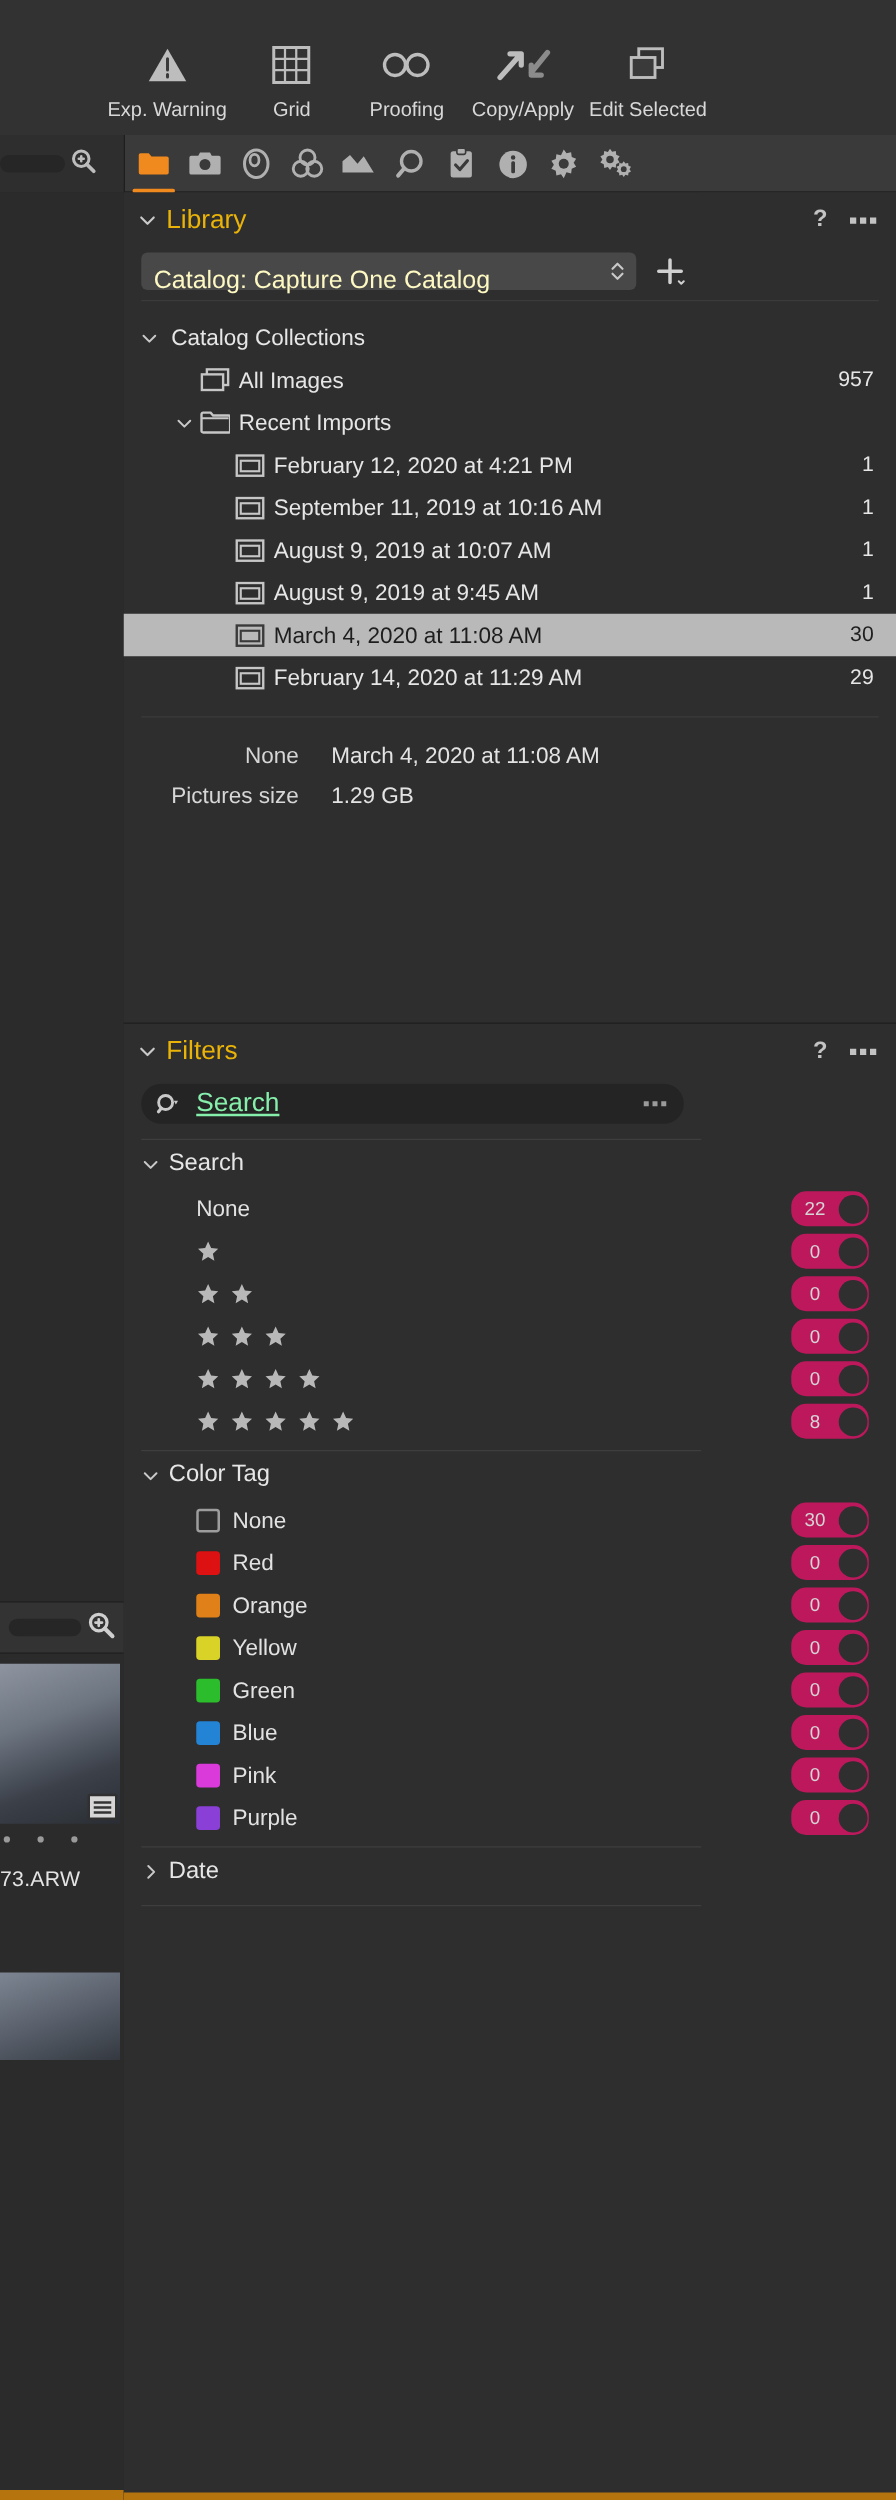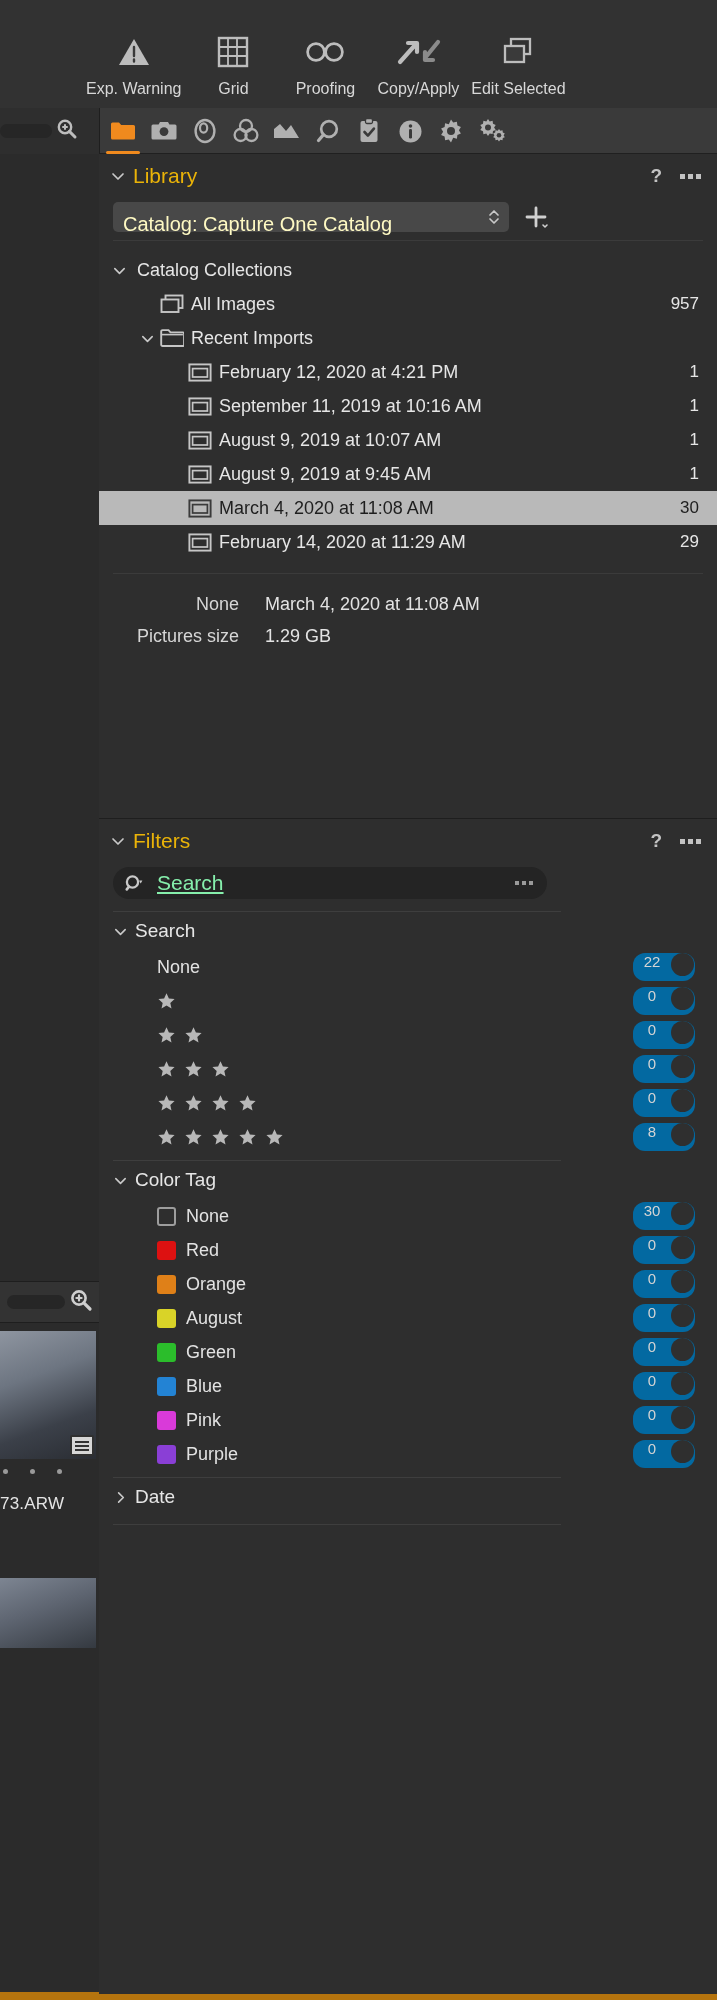--- a/index.html
+++ b/index.html
@@ -143,21 +143,21 @@
   .searchbox .sph { font-size: 21px; color: #86efac; margin-left: 10px; text-decoration: underline; }
   .searchbox .dots3 { position: absolute; right: 14px; display: flex; gap: 3px; }
   .searchbox .dots3 i { width: 4px; height: 4px; background: #9a9a9a; display: block; }
 
   
   .frow { position: relative; height: 34px; display: flex; align-items: center; padding-left: 58px; }
   .frow .flabel { font-size: 18px; color: #e2e2e2; }
   .stars { display: flex; gap: 8px; color: #b8b8b8; }
   .pill {
     position: absolute; right: 22px; width: 62px; height: 28px;
-    background: #0369a1; border-radius: 12px; display: flex; 
+    background: #be185d; border-radius: 12px; display: flex; align-items: center;
   }
   .pill .num { width: 38px; text-align: center; font-size: 15px; color: #d4d4d4; }
   .pill .knob { width: 23px; height: 23px; border-radius: 50%; background: #2f2f2f; }
   .swatch { width: 19px; height: 19px; border-radius: 3px; margin-right: 10px; flex: none; }
   .swatch.none { background: transparent; border: 2px solid #9d9d9d; }
   .fsec-head { height: 38px; display: flex; align-items: center; padding-left: 10px; }
   .fsec-head .chev { width: 22px; color: #c9c9c9; display:flex; align-items:center; justify-content:center; }
   .fsec-head .title { font-size: 19px; color: #e6e6e6; margin-left: 4px; }
   .hr { height: 1px; background: #3e3e3e; width: 448px; margin-left: 14px; }
   .panel-right-fill { position: absolute; left: 561px; top: 154px; width: 156px; height: 1846px; background: #2e2e2e; }
@@ -704,21 +704,21 @@
         <div class="frow">
           <span class="swatch" style="background:#df8018"></span>
           <span class="flabel">Orange</span>
           <span class="pill">
             <span class="num">0</span>
             <span class="knob"></span>
           </span>
         </div>
         <div class="frow">
           <span class="swatch" style="background:#d9d328"></span>
-          <span class="flabel">August</span>
+          <span class="flabel">Yellow</span>
           <span class="pill">
             <span class="num">0</span>
             <span class="knob"></span>
           </span>
         </div>
         <div class="frow">
           <span class="swatch" style="background:#2bbd2b"></span>
           <span class="flabel">Green</span>
           <span class="pill">
             <span class="num">0</span>

